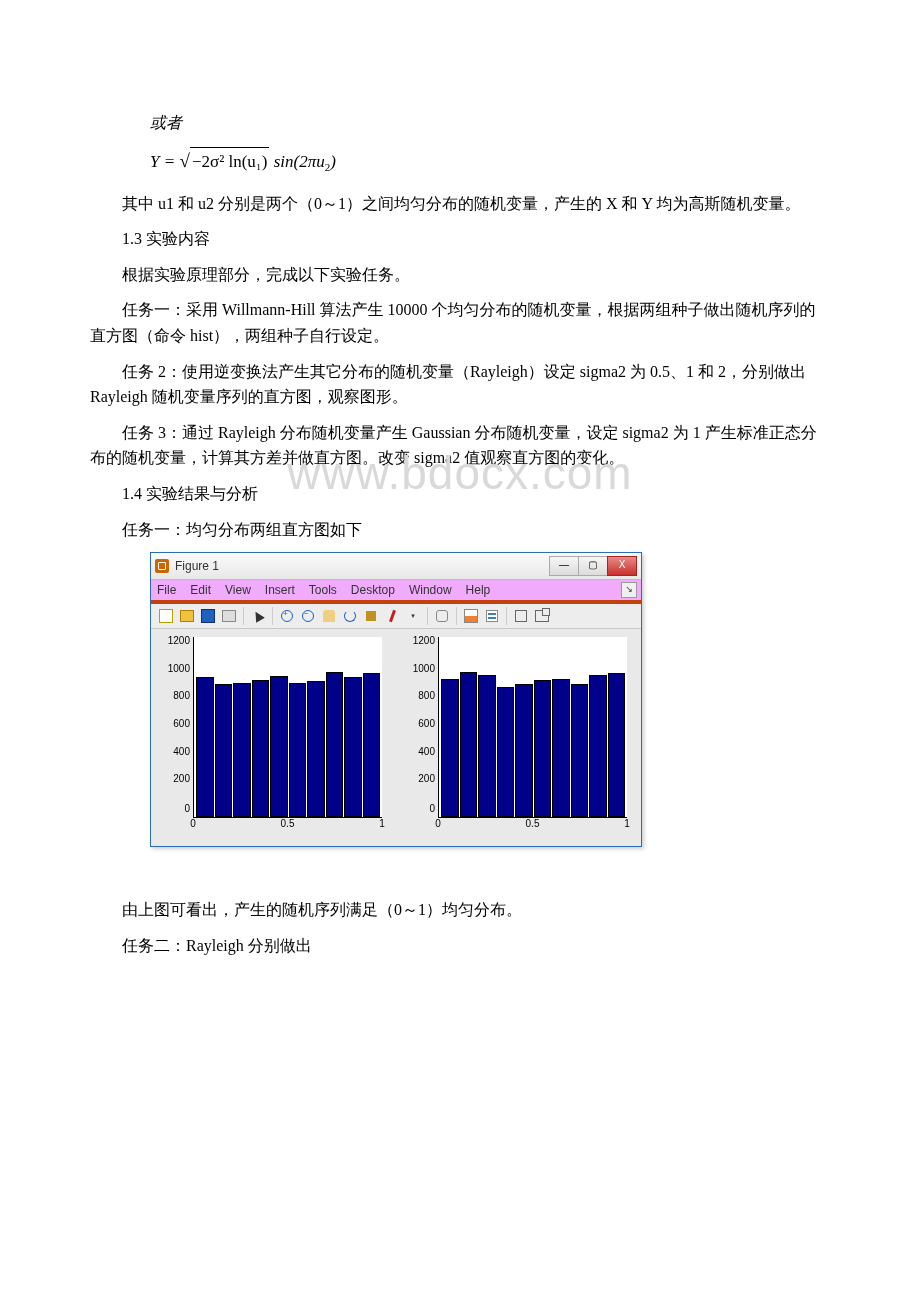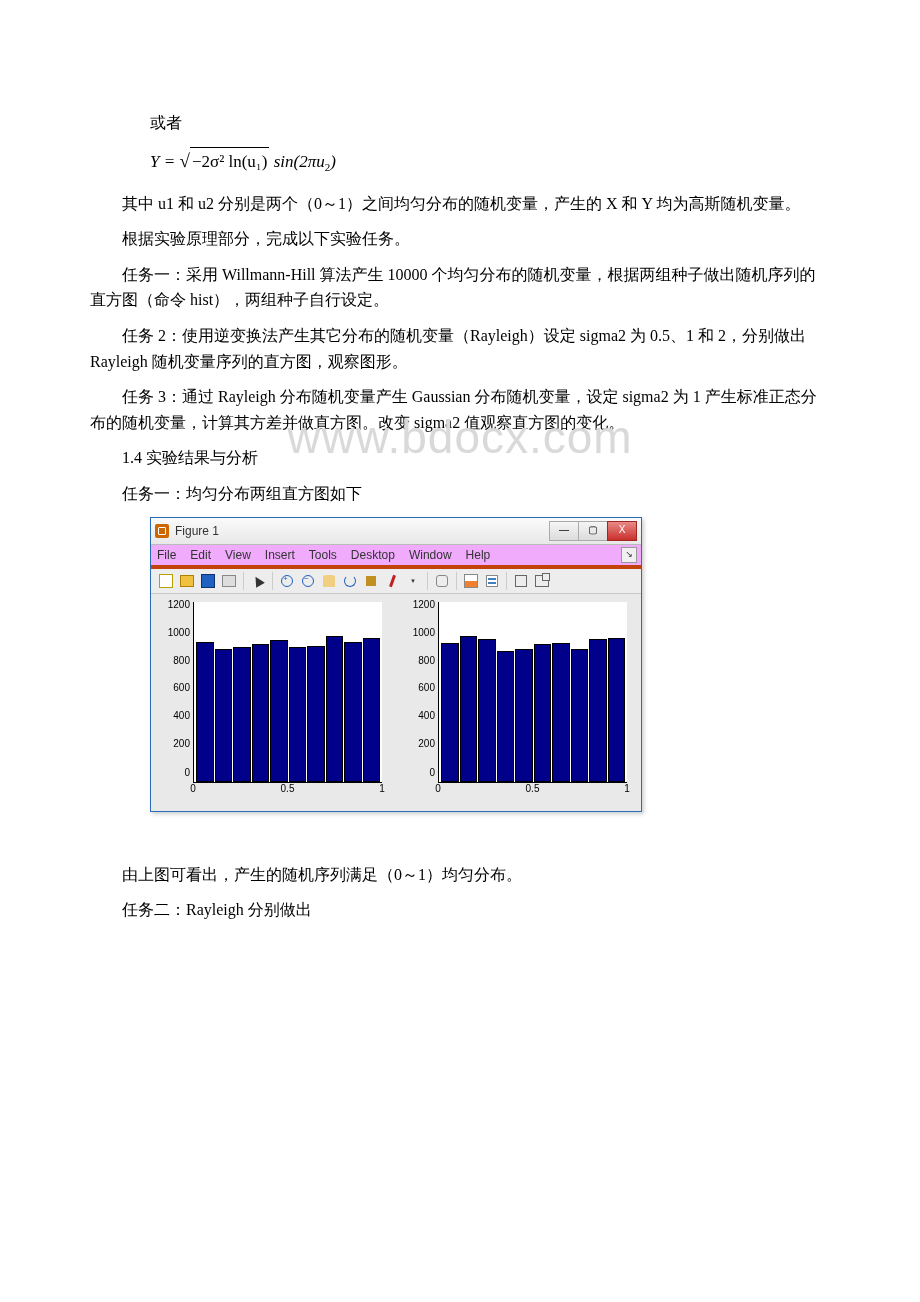--- a/index.html
+++ b/index.html
@@ -41,20 +41,21 @@
   .p {
     margin: 10px 0;
     line-height: 1.6;
     text-indent: 2em;
   }
   .p-noindent {
     margin: 10px 4px;
     line-height: 1.6;
     margin-left: 60px;
     text-indent: 0;
+    font-style: italic;
   }
   .watermark {
     position: absolute;
     left: 0; right: 0;
     text-align: center;
     font-size: 46px;
     font-family: Arial, sans-serif;
     color: #d9d9d9;
     letter-spacing: 1px;
     font-weight: 400;
@@ -239,20 +240,21 @@
   <div class="p-noindent" style="font-family:SimSun;">或者</div>
 
   <div class="eq-block">
     <div>
       <span>Y = </span><span class="radical">√</span><span class="sqrt-box">−2σ² ln(u₁)</span><span> sin(2πu</span><span class="sub">2</span><span>)</span>
     </div>
   </div>
 
   <div class="p" style="text-indent:2em;">其中 u1 和 u2 分别是两个（0～1）之间均匀分布的随机变量，产生的 X 和 Y 均为高斯随机变量。</div>
 
+  <div class="p">1.3 实验内容</div>
   <div class="p">根据实验原理部分，完成以下实验任务。</div>
   <div class="p">任务一：采用 Willmann-Hill 算法产生 10000 个均匀分布的随机变量，根据两组种子做出随机序列的直方图（命令 hist），两组种子自行设定。</div>
   <div class="p">任务 2：使用逆变换法产生其它分布的随机变量（Rayleigh）设定 sigma2 为 0.5、1 和 2，分别做出 Rayleigh 随机变量序列的直方图，观察图形。</div>
 
   <div style="position:relative;">
     <div class="watermark" style="top:26px;">www.bdocx.com</div>
     <div class="p">任务 3：通过 Rayleigh 分布随机变量产生 Gaussian 分布随机变量，设定 sigma2 为 1 产生标准正态分布的随机变量，计算其方差并做直方图。改变 sigma2 值观察直方图的变化。</div>
     <div class="p" style="text-indent:2em;margin-left:0;">1.4 实验结果与分析</div>
   </div>
 

